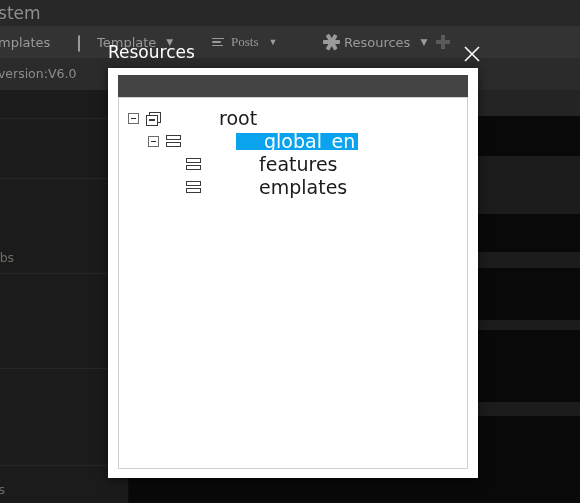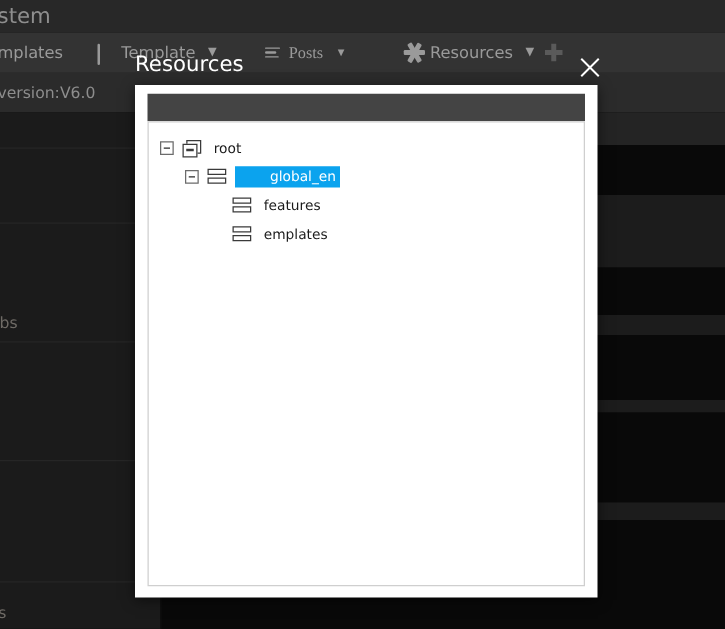--- a/index.html
+++ b/index.html
@@ -314,24 +314,25 @@
     left: 0;
     width: 15px; height: 5px;
     border: 1.6px solid #3a3a3a;
     background: #ffffff;
     box-sizing: border-box;
   }
   .node-icon-bars i:nth-child(1){ top: 0px; }
   .node-icon-bars i:nth-child(2){ top: 7px; }
 
   .tree-label {
-    font-size: 11px;
+    font-size: 19px;
     color: #1a1a1a;
     padding: 1px 3px;
     line-height: 15px;
+    margin-left: 48px;
   }
   .tree-row.selected .tree-label {
     background: #0ba3ee;
     color: #ffffff;
     padding-left: 28px;
   }
 </style>
 </head>
 <body>
 

